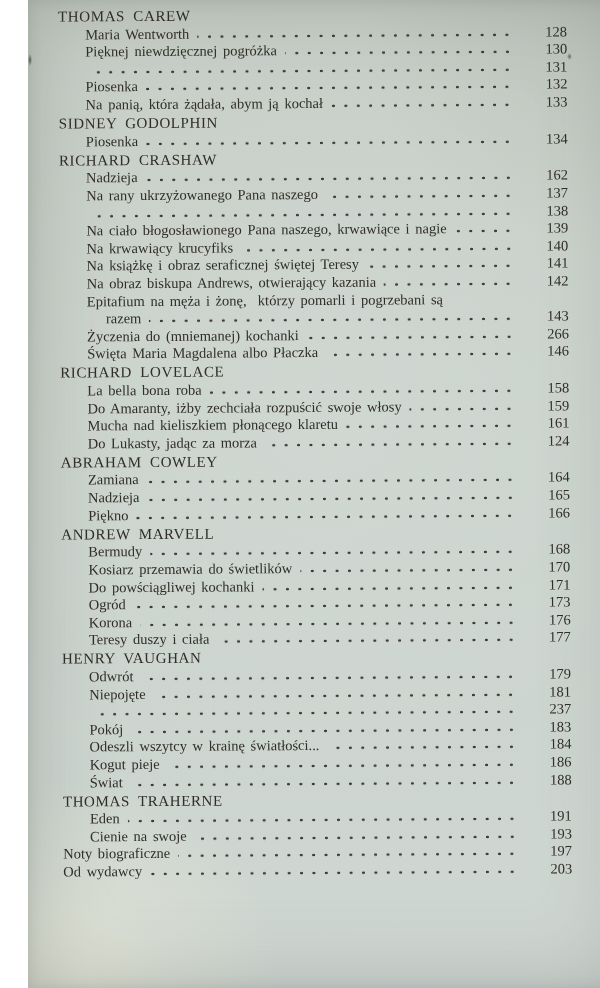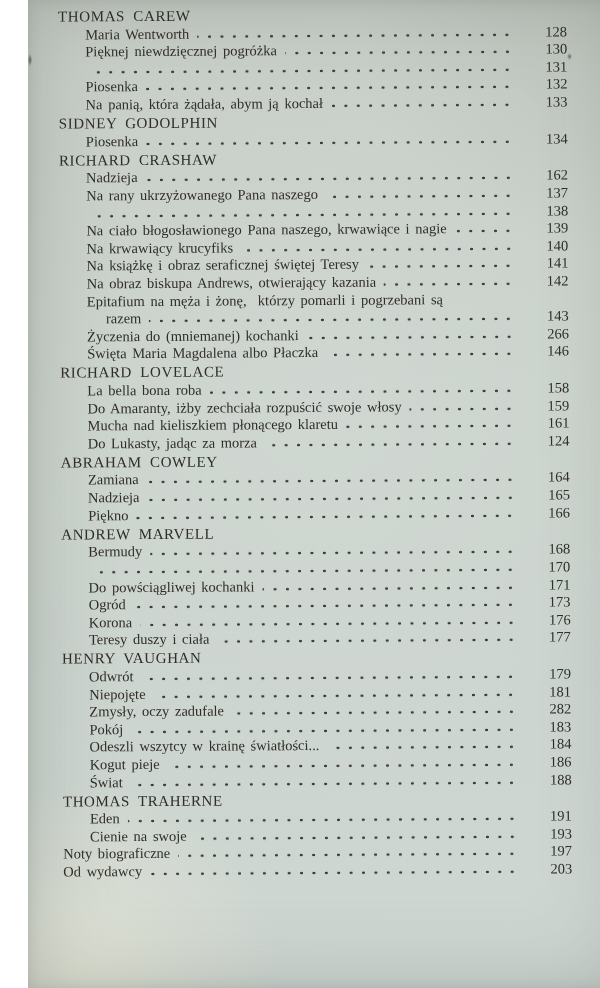--- a/index.html
+++ b/index.html
@@ -217,20 +217,21 @@
         <span class="leader"></span>
         <span class="pagenum">166</span>
       </div>
       <div class="author-row">ANDREW MARVELL</div>
       <div class="toc-row">
         <span class="title">Bermudy</span>
         <span class="leader"></span>
         <span class="pagenum">168</span>
       </div>
       <div class="toc-row">
+        <span class="title">Kosiarz przemawia do świetlików</span>
         <span class="leader"></span>
         <span class="pagenum">170</span>
       </div>
       <div class="toc-row">
         <span class="title">Do powściągliwej kochanki</span>
         <span class="leader"></span>
         <span class="pagenum">171</span>
       </div>
       <div class="toc-row">
         <span class="title">Ogród</span>
@@ -252,23 +253,22 @@
         <span class="title">Odwrót</span>
         <span class="leader"></span>
         <span class="pagenum">179</span>
       </div>
       <div class="toc-row">
         <span class="title">Niepojęte</span>
         <span class="leader"></span>
         <span class="pagenum">181</span>
       </div>
       <div class="toc-row">
-        <span class="title">Zmysły, oczy zadufale</span>
-        <span class="leader"></span>
-        <span class="pagenum">282</span>
+        <span class="leader"></span>
+        <span class="pagenum">237</span>
       </div>
       <div class="toc-row">
         <span class="title">Pokój</span>
         <span class="leader"></span>
         <span class="pagenum">183</span>
       </div>
       <div class="toc-row">
         <span class="title">Odeszli wszytcy w krainę światłości...</span>
         <span class="leader"></span>
         <span class="pagenum">184</span>

